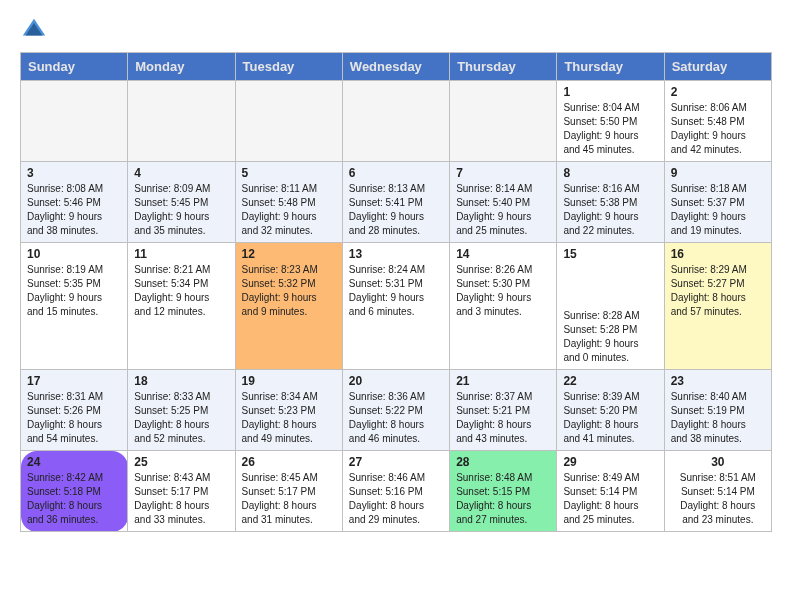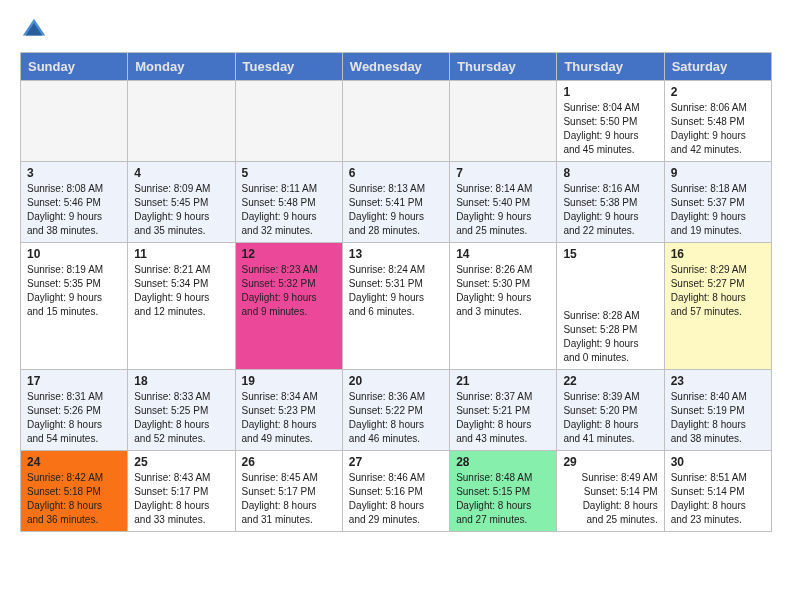--- a/index.html
+++ b/index.html
@@ -198,21 +198,21 @@
             <div class="day-info" style="white-space: pre-line;">Sunrise: 8:19 AM
 Sunset: 5:35 PM
 Daylight: 9 hours and 15 minutes.</div>
           </td>
           <td style="background: rgb(255, 255, 255);">
             <span class="day-num">11</span>
             <div class="day-info" style="white-space: pre-line;">Sunrise: 8:21 AM
 Sunset: 5:34 PM
 Daylight: 9 hours and 12 minutes.</div>
           </td>
-          <td style="background: #ec4899;">
+          <td style="background: #fdba74;">
             <span class="day-num">12</span>
             <div class="day-info" style="white-space: pre-line;">Sunrise: 8:23 AM
 Sunset: 5:32 PM
 Daylight: 9 hours and 9 minutes.</div>
           </td>
           <td style="background: rgb(255, 255, 255);">
             <span class="day-num">13</span>
             <div class="day-info" style="white-space: pre-line;">Sunrise: 8:24 AM
 Sunset: 5:31 PM
 Daylight: 9 hours and 6 minutes.</div>
@@ -274,21 +274,21 @@
 Daylight: 8 hours and 41 minutes.</div>
           </td>
           <td style="background: rgb(238, 242, 250);">
             <span class="day-num">23</span>
             <div class="day-info" style="white-space: pre-line;">Sunrise: 8:40 AM
 Sunset: 5:19 PM
 Daylight: 8 hours and 38 minutes.</div>
           </td>
         </tr>
         <tr>
-          <td style="background: #f97316;">
+          <td style="background: #8b5cf6; border-radius: 16px;">
             <span class="day-num">24</span>
             <div class="day-info" style="white-space: pre-line;">Sunrise: 8:42 AM
 Sunset: 5:18 PM
 Daylight: 8 hours and 36 minutes.</div>
           </td>
           <td style="background: rgb(255, 255, 255);">
             <span class="day-num">25</span>
             <div class="day-info" style="white-space: pre-line;">Sunrise: 8:43 AM
 Sunset: 5:17 PM
 Daylight: 8 hours and 33 minutes.</div>
@@ -306,25 +306,25 @@
 Daylight: 8 hours and 29 minutes.</div>
           </td>
           <td style="background: #86efac;">
             <span class="day-num">28</span>
             <div class="day-info" style="white-space: pre-line;">Sunrise: 8:48 AM
 Sunset: 5:15 PM
 Daylight: 8 hours and 27 minutes.</div>
           </td>
           <td style="background: rgb(255, 255, 255);">
             <span class="day-num">29</span>
-            <div class="day-info" style="white-space: pre-line; text-align: right;">Sunrise: 8:49 AM
+            <div class="day-info" style="white-space: pre-line;">Sunrise: 8:49 AM
 Sunset: 5:14 PM
 Daylight: 8 hours and 25 minutes.</div>
           </td>
-          <td style="background: rgb(255, 255, 255);">
+          <td style="background: rgb(255, 255, 255); text-align: center;">
             <span class="day-num">30</span>
             <div class="day-info" style="white-space: pre-line;">Sunrise: 8:51 AM
 Sunset: 5:14 PM
 Daylight: 8 hours and 23 minutes.</div>
           </td>
         </tr>
       </tbody>
   </table>
 </div>
 

